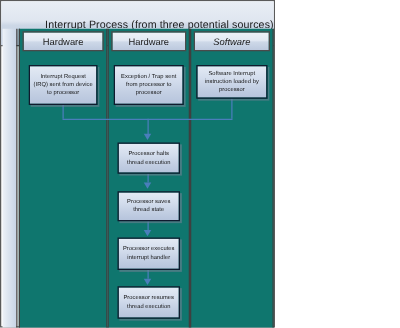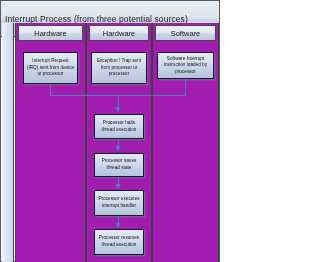--- a/index.html
+++ b/index.html
@@ -28,20 +28,21 @@
     position: absolute;
     left: 0;
     top: 0;
     width: 218px;
     height: 36px;
     box-sizing: border-box;
     border-bottom: 1px solid #3f3f3f;
     background: linear-gradient(to bottom, #e9eef5 0%, #dfe6f0 45%, #ccd7e6 55%, #c2cfe2 100%);
     display: flex;
     align-items: center;
+    justify-content: flex-end;
   }
   .title-text {
     padding-left: 4px;
     font-size: 8.5px;
     color: #1b1b1b;
     letter-spacing: 0.1px;
     white-space: nowrap;
   }
 
   
@@ -57,25 +58,25 @@
   }
 
   
   .lane {
     position: absolute;
     top: 22px;
     height: 239px;
     box-sizing: border-box;
     border-left: 1px solid #3f3f3f;
     border-right: 1px solid #3f3f3f;
-    background: #a21caf;
+    background: #0f766e;
   }
   .lane-hw   { left: 14px;  width: 71px; }
   .lane-proc { left: 85px;  width: 66px; }
-  .lane-sw   { left: 151px; width: 67px; }
+  .lane-sw   { left: 151px; width: 67px; font-style: italic; }
 
   .lane-header {
     position: absolute;
     left: 2px;
     right: 2px;
     top: 2px;
     height: 16px;
     box-sizing: border-box;
     border: 1px solid #4a4a4a;
     background: linear-gradient(to bottom, #edf1f7 0%, #e2e9f3 45%, #cdd8e8 55%, #bcc9de 100%);

